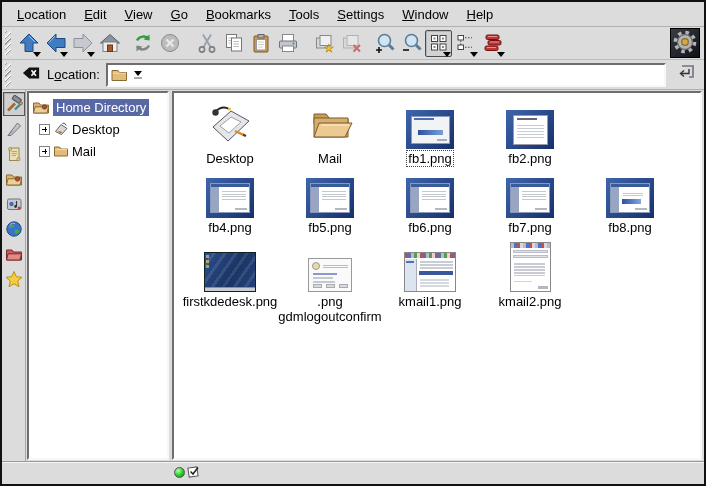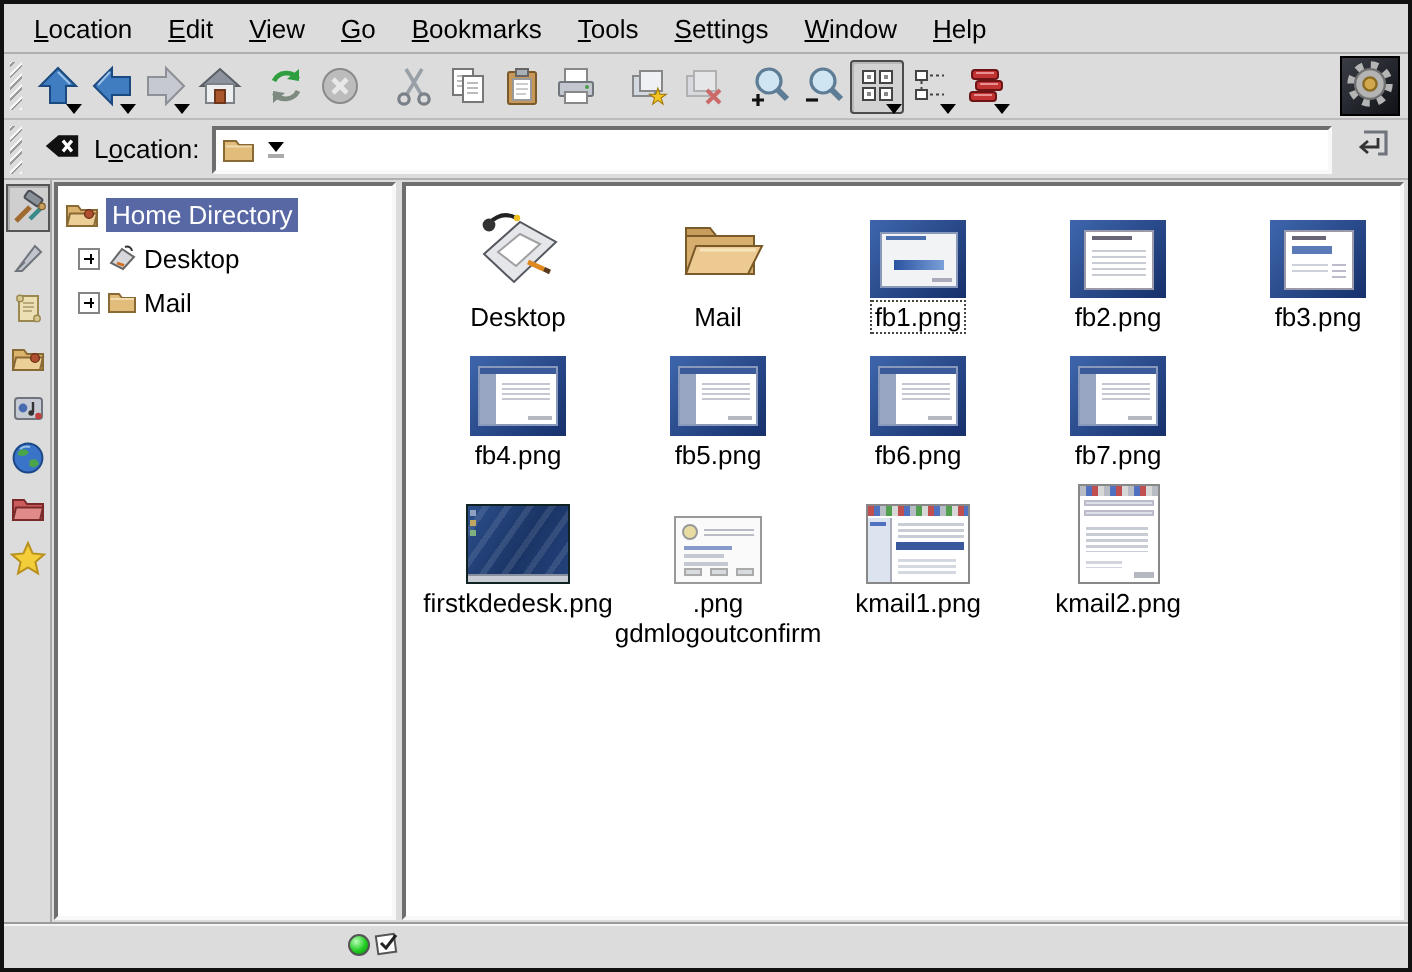--- a/index.html
+++ b/index.html
@@ -41,21 +41,21 @@
   .go-btn{width:24px;height:24px;display:flex;align-items:center;justify-content:center;flex:none;margin-left:4px;}
   
   .main{display:flex;height:371px;}
   .tabstrip{width:24px;display:flex;flex-direction:column;align-items:center;padding-top:2px;gap:1px;
     border-right:1px solid #a8a8a8;background:#dcdcdc;}
   .tab{width:22px;height:24px;display:flex;align-items:center;justify-content:center;border:1px solid transparent;}
   .tab.active{border:1px solid #555;background:#cfcfcf;box-shadow:inset 1px 1px 0 #b0b0b0;}
   .panel{background:#fff;
     border-top:2px solid #6e6e6e;border-left:2px solid #6e6e6e;
     border-bottom:2px solid #f8f8f8;border-right:2px solid #f8f8f8;}
-  .sidebar{width:171px;margin:1px 1px 1px 1px;padding-top:3px;overflow:hidden;}
+  .sidebar{width:142px;margin:1px 1px 1px 1px;padding-top:3px;overflow:hidden;}
   .tree-row{display:flex;align-items:center;height:22px;padding-left:3px;white-space:nowrap;}
   .tree-row .expander{width:11px;height:11px;border:1px solid #848484;background:#fff;position:relative;margin-right:3px;flex:none;}
   .tree-row .expander:before{content:"";position:absolute;left:2px;top:4.5px;width:5px;height:1px;background:#000;}
   .tree-row .expander:after{content:"";position:absolute;left:4.5px;top:2px;width:1px;height:5px;background:#000;}
   .tree-row .ticon{margin-right:3px;display:flex;flex:none;}
   .tree-row.child{padding-left:10px;}
   .tree-label.selected{background:#5868a5;color:#fff;padding:1px 3px;}
   .fileview{flex:1;margin:1px 2px 1px 2px;position:relative;overflow:hidden;}
   .frow{display:flex;padding-left:6px;}
   .fitem{width:100px;display:flex;flex-direction:column;align-items:center;flex:none;}
@@ -466,33 +466,20 @@
             <div class="icon-box">
               <span class="th g-navy" style="width:48px;height:39px;">
                 <span style="position:absolute;left:7px;right:6px;top:5px;bottom:4px;background:#fff;border:1px solid #99a;">
                   <span style="position:absolute;left:3px;top:2px;width:60%;height:2px;background:#667;"></span>
                   <span style="position:absolute;left:3px;right:3px;top:7px;bottom:4px;background:repeating-linear-gradient(#fff 0 2px,#c8ccd4 2px 3px);"></span>
                 </span>
               </span>
             </div>
             <div class="flabel">fb2.png</div>
           </div>
-          <div class="fitem">
-            <div class="icon-box">
-              <span class="th g-navy" style="width:48px;height:39px;">
-                <span style="position:absolute;left:7px;right:6px;top:5px;bottom:4px;background:#fff;border:1px solid #99a;">
-                  <span style="position:absolute;left:3px;top:2px;width:50%;height:2px;background:#667;"></span>
-                  <span style="position:absolute;left:3px;top:7px;width:60%;height:4px;background:#5a7ab8;"></span>
-                  <span style="position:absolute;left:3px;right:12px;top:14px;bottom:6px;background:repeating-linear-gradient(#fff 0 2px,#ccd0d8 2px 3px);"></span>
-                  <span style="position:absolute;right:3px;top:14px;width:7px;height:10px;background:repeating-linear-gradient(#fff 0 2px,#bbc 2px 3px);"></span>
-                </span>
-              </span>
-            </div>
-            <div class="flabel">fb3.png</div>
-          </div>
         </div>
         <div class="frow" style="margin-top: 0px;">
           <div class="fitem">
             <div class="icon-box">
               <span class="th g-navy" style="width:48px;height:40px;">
                 <span style="position:absolute;left:4px;right:4px;top:5px;bottom:5px;background:#fff;border:1px solid #8899bb;">
                   <span style="position:absolute;left:0;right:0;top:0;height:3px;background:#3a5a9a;"></span>
                   <span style="position:absolute;left:0;top:3px;bottom:0;width:8px;background:#98a6c4;"></span>
                   <span style="position:absolute;left:11px;right:3px;top:6px;height:10px;background:repeating-linear-gradient(#fff 0 1.5px,#c4c8d0 1.5px 2.5px);"></span>
                   <span style="position:absolute;right:2px;bottom:2px;width:12px;height:2.5px;background:#b4b8c0;"></span>
@@ -532,20 +519,34 @@
               <span class="th g-navy" style="width:48px;height:40px;">
                 <span style="position:absolute;left:4px;right:4px;top:5px;bottom:5px;background:#fff;border:1px solid #8899bb;">
                   <span style="position:absolute;left:0;right:0;top:0;height:3px;background:#3a5a9a;"></span>
                   <span style="position:absolute;left:0;top:3px;bottom:0;width:8px;background:#98a6c4;"></span>
                   <span style="position:absolute;left:11px;right:3px;top:6px;height:10px;background:repeating-linear-gradient(#fff 0 1.5px,#c4c8d0 1.5px 2.5px);"></span>
                   <span style="position:absolute;right:2px;bottom:2px;width:12px;height:2.5px;background:#b4b8c0;"></span>
                 </span>
               </span>
             </div>
             <div class="flabel">fb7.png</div>
+          </div>
+          <div class="fitem">
+            <div class="icon-box">
+              <span class="th g-navy" style="width:48px;height:40px;">
+                <span style="position:absolute;left:4px;right:4px;top:5px;bottom:5px;background:#fff;border:1px solid #8899bb;">
+                  <span style="position:absolute;left:0;right:0;top:0;height:3px;background:#3a5a9a;"></span>
+                  <span style="position:absolute;left:0;top:3px;bottom:0;width:8px;background:#98a6c4;"></span>
+                  <span style="position:absolute;left:12px;right:6px;top:7px;height:5px;background:repeating-linear-gradient(#fff 0 1.5px,#c4c8d0 1.5px 2.5px);"></span>
+                  <span style="position:absolute;left:11px;right:8px;bottom:8px;height:5px;background:linear-gradient(90deg,#2a52a0,#86a8dc);"></span>
+                  <span style="position:absolute;right:2px;bottom:2px;width:12px;height:2.5px;background:#b4b8c0;"></span>
+                </span>
+              </span>
+            </div>
+            <div class="flabel">fb8.png</div>
           </div>
         </div>
         <div class="frow" style="margin-top: 5px;">
           <div class="fitem">
             <div class="icon-box">
               <span class="th" style="width:52px;height:40px;background:linear-gradient(120deg,#2c4f8c,#1a3465 55%,#24427c),repeating-linear-gradient(125deg,transparent 0 6px,rgba(255,255,255,0.10) 6px 9px);background-blend-mode:overlay;border:1px solid #122;">
                 <span style="position:absolute;left:1px;top:2px;width:3px;height:3px;background:#8fa0c0;"></span>
                 <span style="position:absolute;left:1px;top:7px;width:3px;height:3px;background:#c0a860;"></span>
                 <span style="position:absolute;left:1px;top:12px;width:3px;height:3px;background:#7fb07f;"></span>
                 <span style="position:absolute;left:0;right:0;bottom:0;height:4px;background:#c8ccd4;border-top:1px solid #8890a0;"></span>

